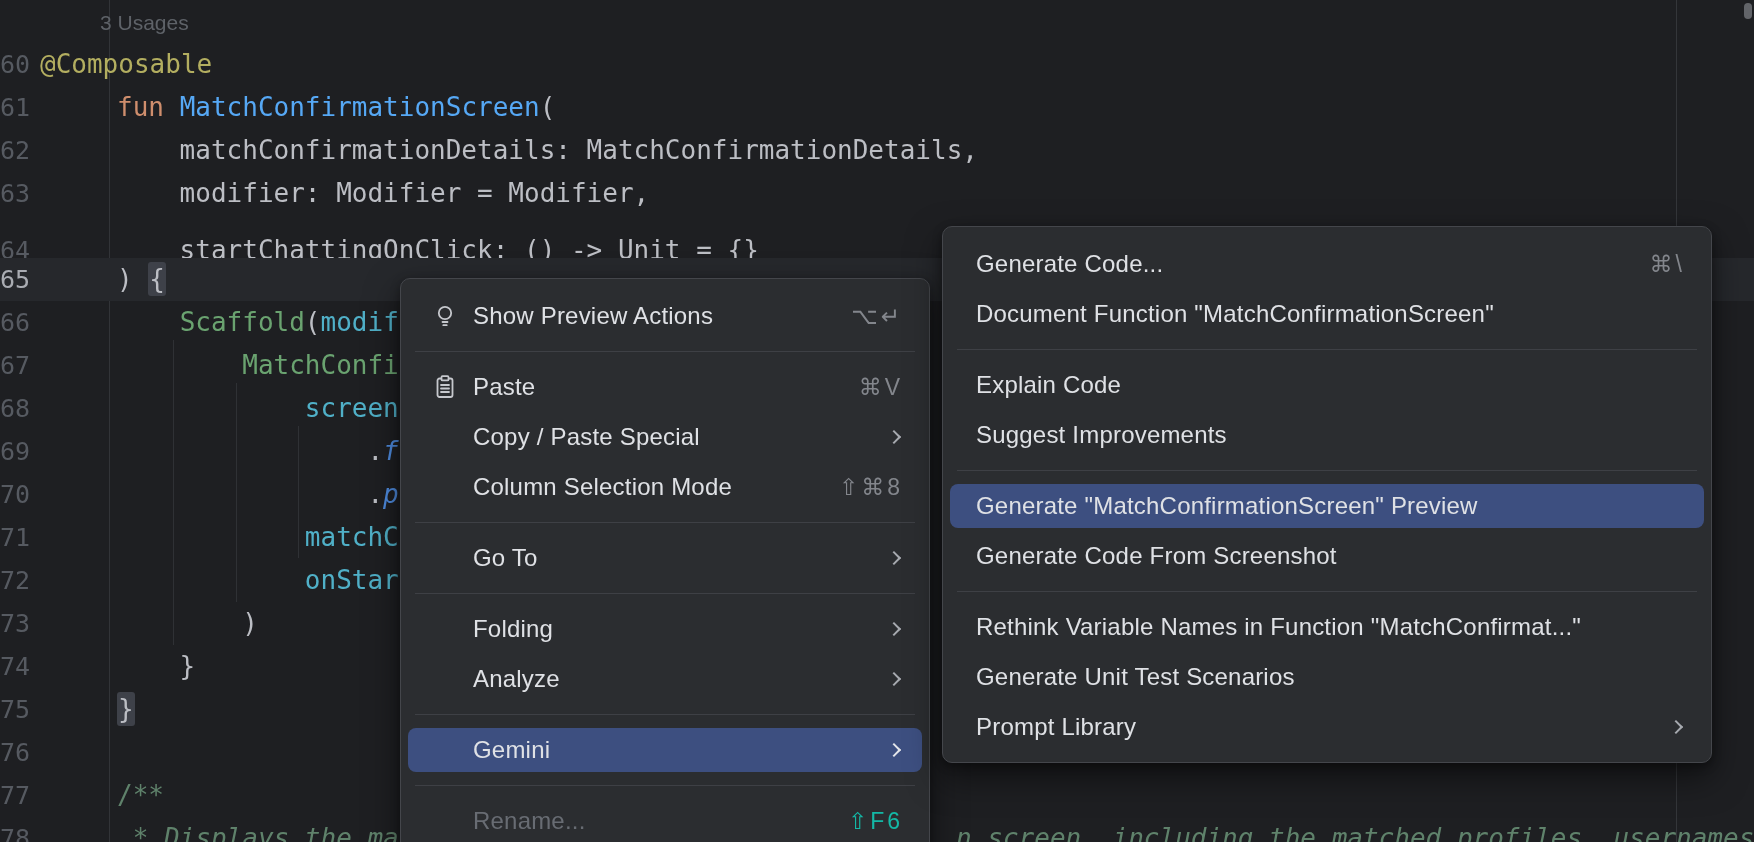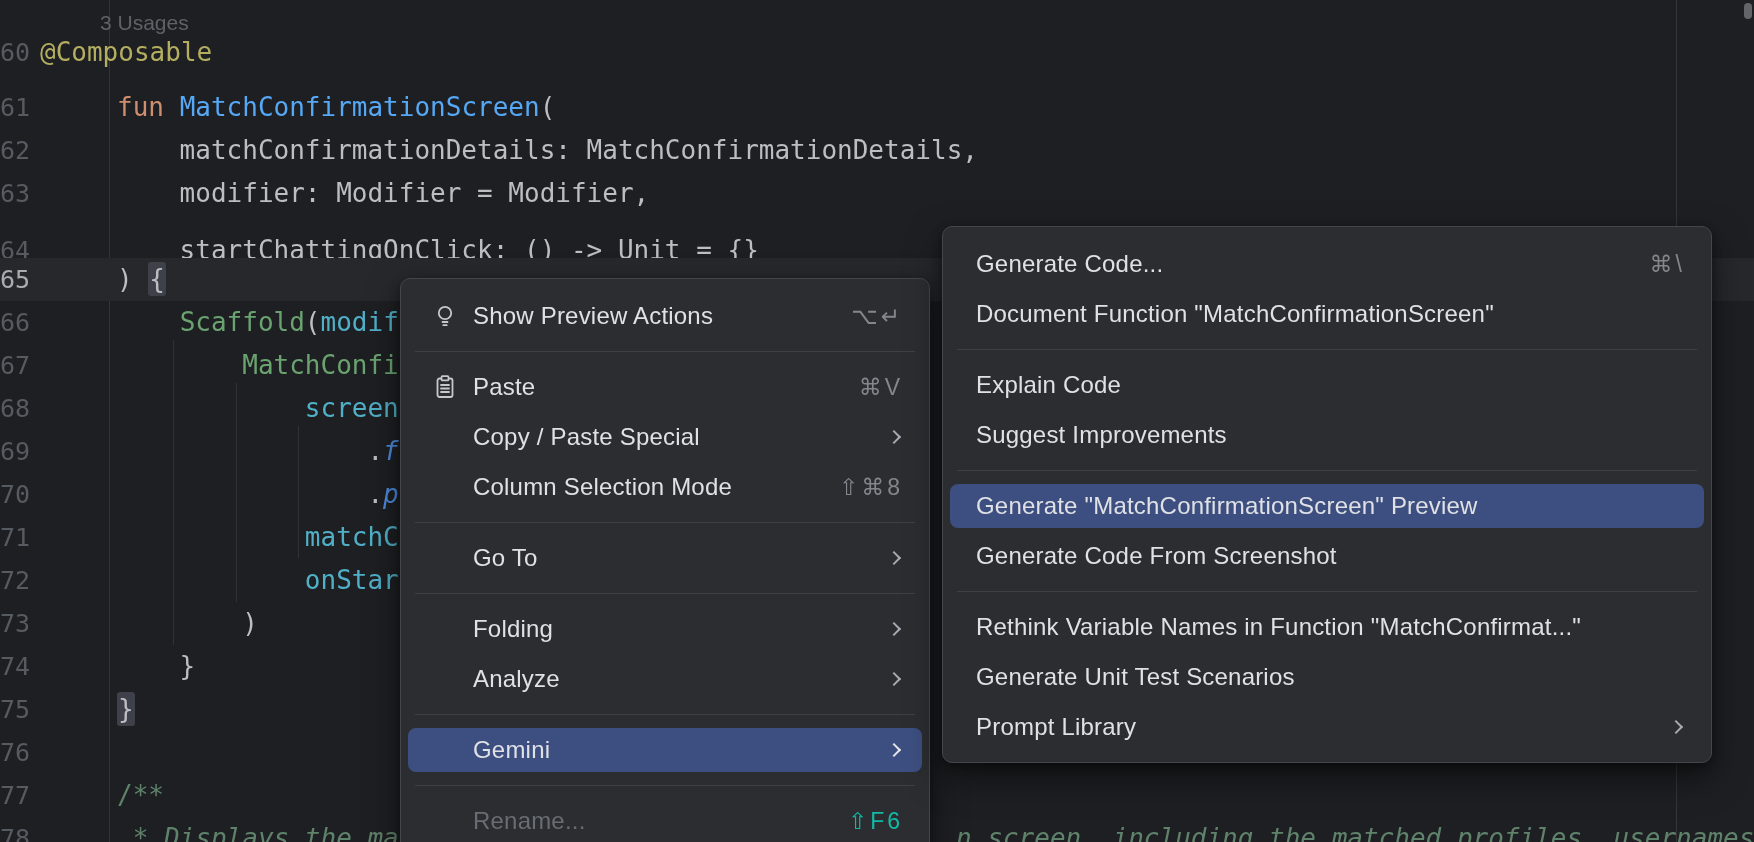--- a/index.html
+++ b/index.html
@@ -86,21 +86,21 @@
 </style>
 </head>
 <body>
 
 <div id="screen">
   <div id="gutter-border"></div>
   <div id="margin-line"></div>
 
   <div id="code-layer">
       <div class="crow" style="top: 0px;"><span class="lnum"></span><span class="tok-hint">3 Usages</span></div>
-      <div class="crow" style="top: 31px; padding-left: 40px;"><span class="lnum">60</span><span class="tok-ann">@Composable</span></div>
+      <div class="crow" style="top: 43px; padding-left: 40px;"><span class="lnum">60</span><span class="tok-ann">@Composable</span></div>
       <div class="crow" style="top: 86px;"><span class="lnum">61</span><span class="tok-kw">fun </span><span class="tok-fn">MatchConfirmationScreen</span><span class="tok-tx">(</span></div>
       <div class="crow" style="top: 129px;"><span class="lnum">62</span><span class="tok-tx">    matchConfirmationDetails: MatchConfirmationDetails,</span></div>
       <div class="crow" style="top: 172px;"><span class="lnum">63</span><span class="tok-tx">    modifier: Modifier = Modifier,</span></div>
       <div class="crow" style="top: 229px;"><span class="lnum">64</span><span class="tok-tx">    startChattingOnClick: () -&gt; Unit = {}</span></div>
       <div class="crow cur" style="top: 258px;"><span class="lnum cur">65</span><span class="tok-tx">) </span><span class="tok-tx tok-brace">{</span></div>
       <div class="crow" style="top: 301px;"><span class="lnum">66</span><span class="tok-tx">    </span><span class="tok-call">Scaffold</span><span class="tok-tx">(</span><span class="tok-arg">modif</span></div>
       <div class="crow" style="top: 344px;"><span class="lnum">67</span><span class="tok-tx">        </span><span class="tok-call">MatchConfi</span></div>
       <div class="crow" style="top: 387px;"><span class="lnum">68</span><span class="tok-tx">            </span><span class="tok-arg">screen</span></div>
       <div class="crow" style="top: 430px;"><span class="lnum">69</span><span class="tok-tx">                </span><span class="tok-tx">.</span><span class="tok-ext">f</span></div>
       <div class="crow" style="top: 473px;"><span class="lnum">70</span><span class="tok-tx">                </span><span class="tok-tx">.</span><span class="tok-ext">p</span></div>

